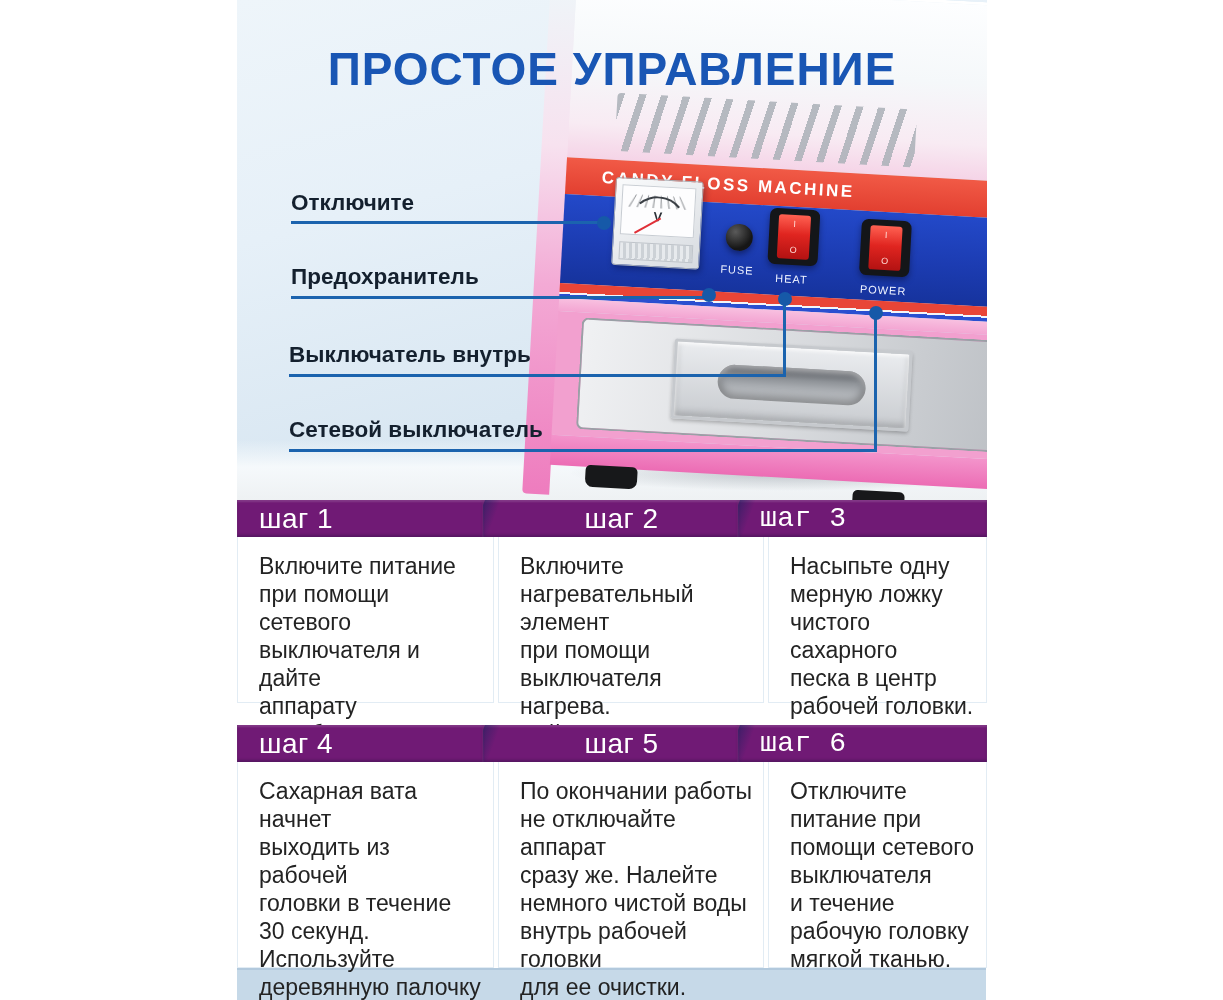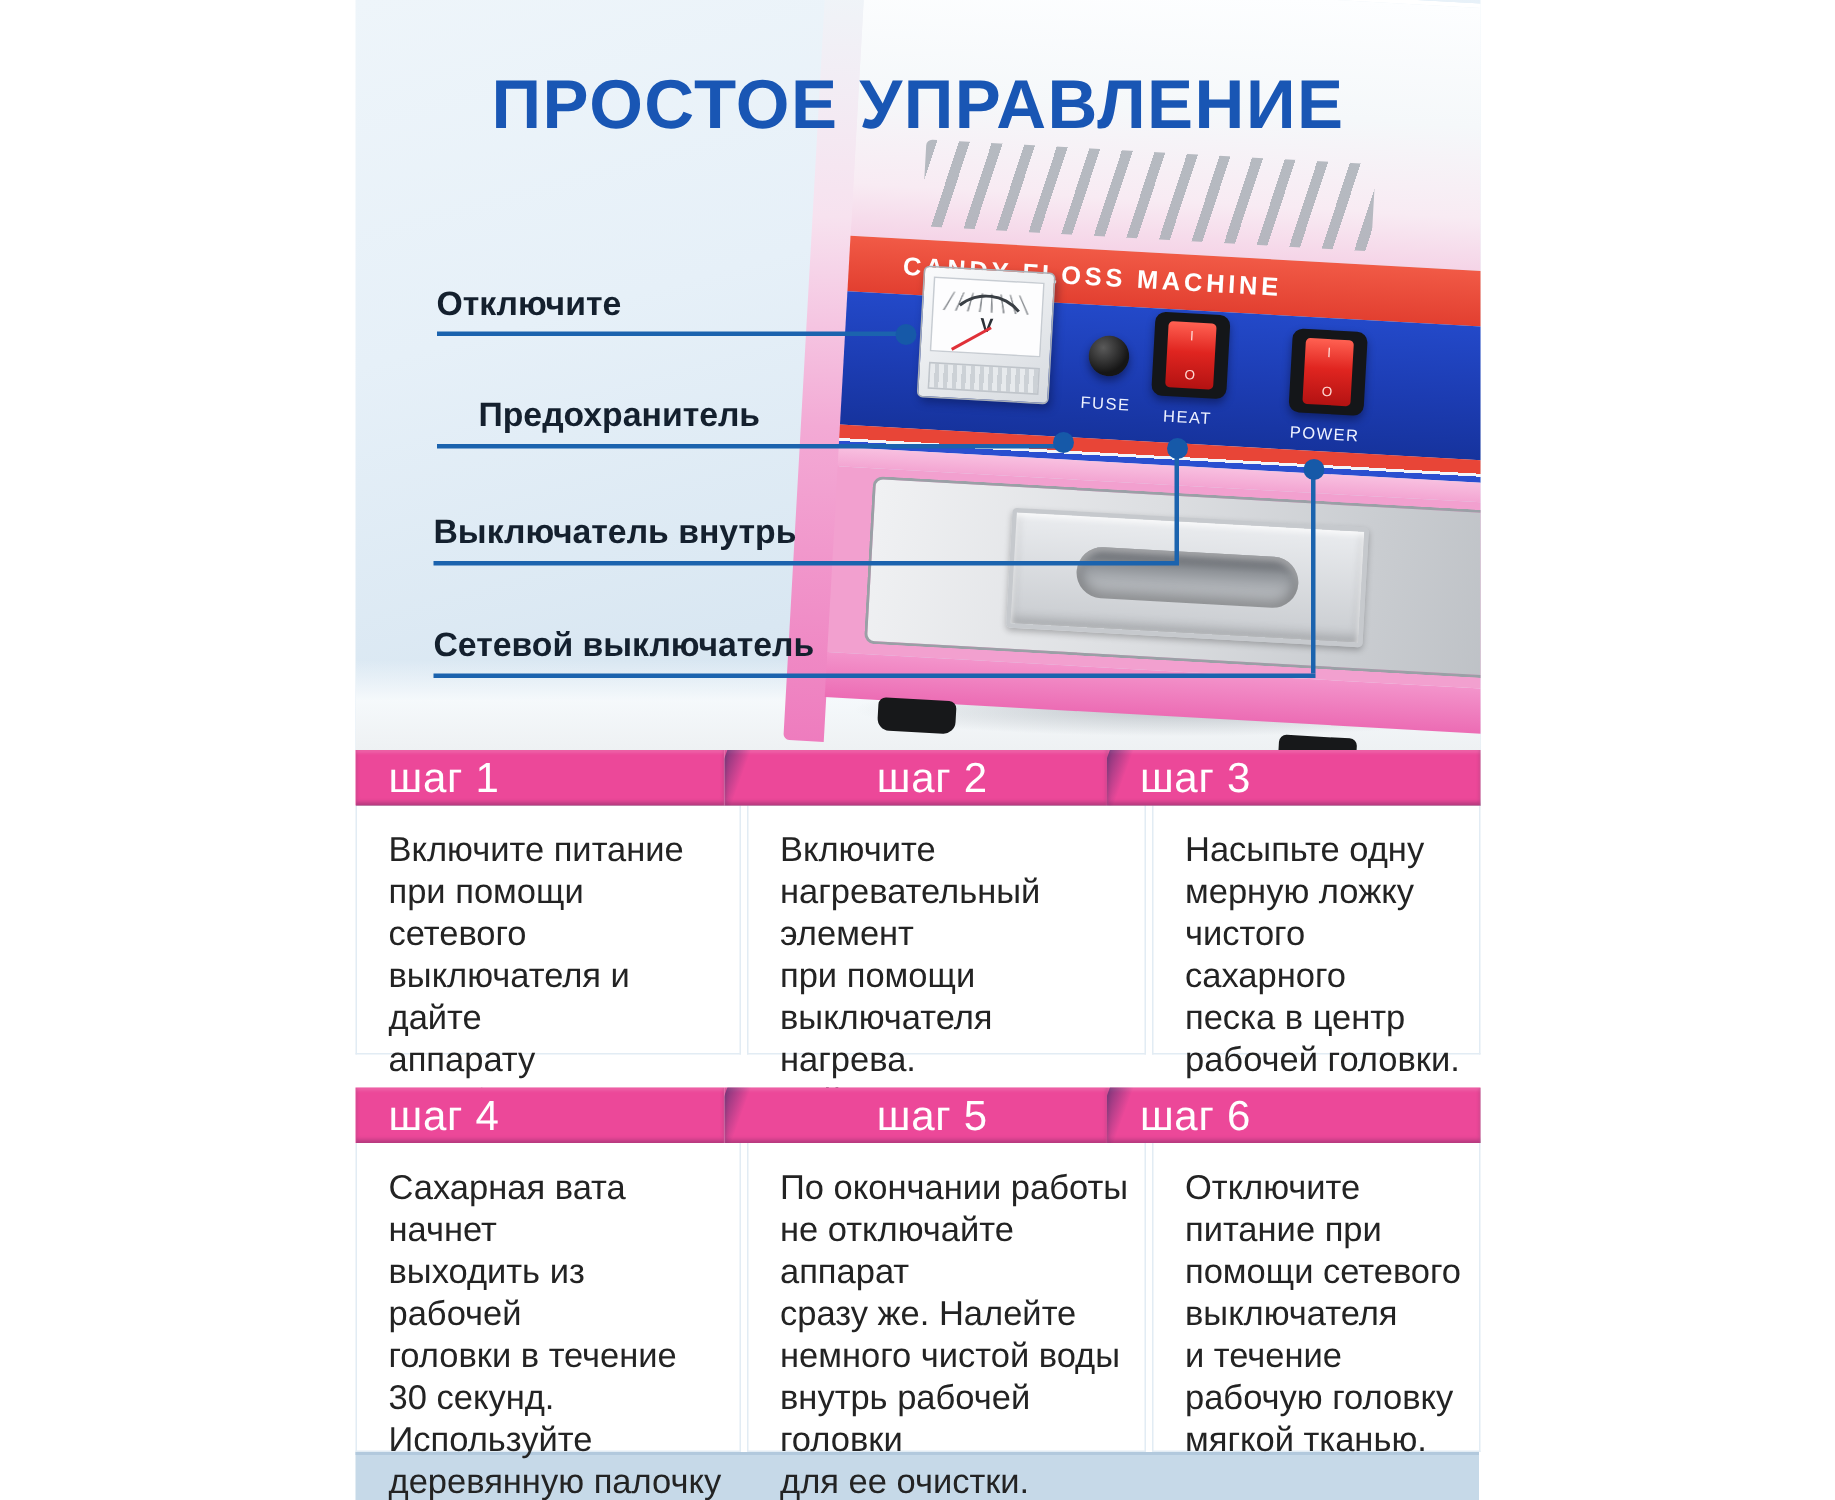--- a/index.html
+++ b/index.html
@@ -103,24 +103,24 @@
 
   
   .callout-label { position:absolute; z-index:20; font-size:22.5px; font-weight:700; color:#14202e; }
   .callout-line { position:absolute; z-index:20; height:3px; background:#1b63ae; }
   .callout-vline { position:absolute; z-index:20; width:3px; background:#1b63ae; }
   .callout-dot { position:absolute; z-index:21; width:14px; height:14px; border-radius:50%; background:#1659a8; }
 
   
   .step-bar { position:absolute; left:237px; width:750px; height:37px; display:flex; z-index:10; }
   .bar-1 { top:500px; } .bar-2 { top:725px; }
-  .bar-seg { position:relative; height:100%; background:#ec4899;
+  .bar-seg { position:relative; height:100%; background:#701a75;
            box-shadow:inset 0 2px 2px rgba(255,255,255,.14), inset 0 -2px 3px rgba(0,10,40,.25);
            display:flex; align-items:center; overflow:hidden; }
-  .seg-a { width:261px; } .seg-b { width:270px;justify-content:center; } .seg-c { width:264px; }
+  .seg-a { width:261px; } .seg-b { width:270px;justify-content:center; } .seg-c { width:264px;font-family:Liberation Mono, monospace; }
   .bar-seam { position:absolute; left:-5px; top:-4px; width:16px; height:46px;
            background:linear-gradient(90deg,rgba(8,35,90,.45),rgba(8,35,90,0));
            transform:skewX(-20deg); }
   .bar-text { color:#ffffff; font-size:28px; padding-left:22px; letter-spacing:.5px; }
 
   .step-card { position:absolute; background:#ffffff; border:1px solid #e2ecf4; border-top:none; z-index:9; }
   .row1 { top:537px; height:166px; }
   .row2 { top:762px; height:206px; }
   .col1 { left:237px; width:257px; }
   .col2 { left:498px; width:266px; }
@@ -188,21 +188,21 @@
     </div>
 
     <div class="floor"></div>
 
     <div class="main-title">ПРОСТОЕ УПРАВЛЕНИЕ</div>
 
     <div class="callout-label" style="left:54px; top:190px;">Отключите</div>
     <div class="callout-line" style="left:54px; top:221px; width:308px;"></div>
     <div class="callout-dot" style="left:360px; top:216px;"></div>
 
-    <div class="callout-label" style="left:54px; top:264px;margin-left:28px;">Предохранитель</div>
+    <div class="callout-label" style="left:54px; top:264px;">Предохранитель</div>
     <div class="callout-line" style="left:54px; top:296px; width:415px;"></div>
     <div class="callout-dot" style="left:465px; top:288px;"></div>
 
     <div class="callout-label" style="left:52px; top:342px;">Выключатель внутрь</div>
     <div class="callout-line" style="left:52px; top:374px; width:497px;"></div>
     <div class="callout-vline" style="left:546px; top:301px; height:73px;"></div>
     <div class="callout-dot" style="left:541px; top:292px;"></div>
 
     <div class="callout-label" style="left:52px; top:417px;">Сетевой выключатель</div>
     <div class="callout-line" style="left:52px; top:449px; width:588px;"></div>

